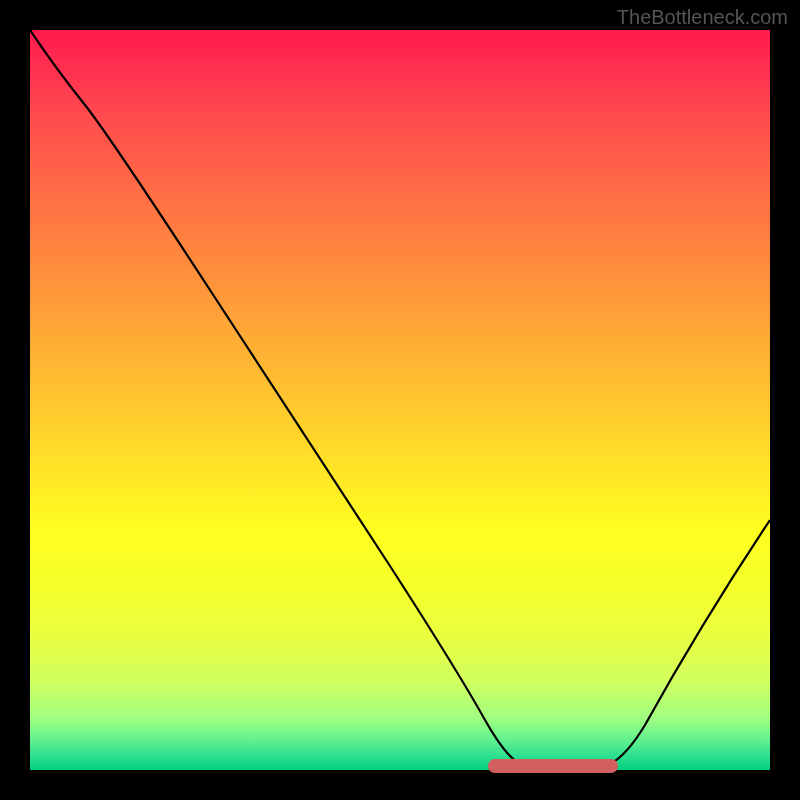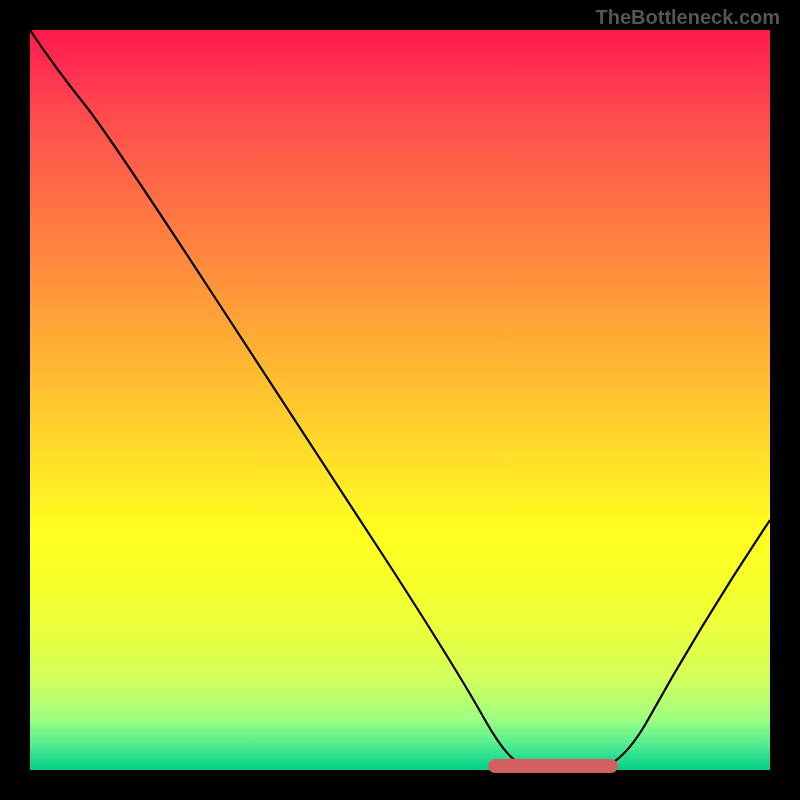--- a/index.html
+++ b/index.html
@@ -6,24 +6,24 @@
   body {
     width: 800px;
     height: 800px;
     background: #000;
     position: relative;
     font-family: Arial, sans-serif;
   }
   .watermark {
     position: absolute;
     top: 6px;
-    right: 20px;
+    right: 12px;
     color: #555;
     font-size: 20px;
-    font-weight: 700;
+    font-weight: 400;
     z-index: 10;
     text-align: right;
   }
   .plot-area {
     position: absolute;
     left: 30px;
     top: 30px;
     width: 740px;
     height: 740px;
     background: linear-gradient(to bottom,

